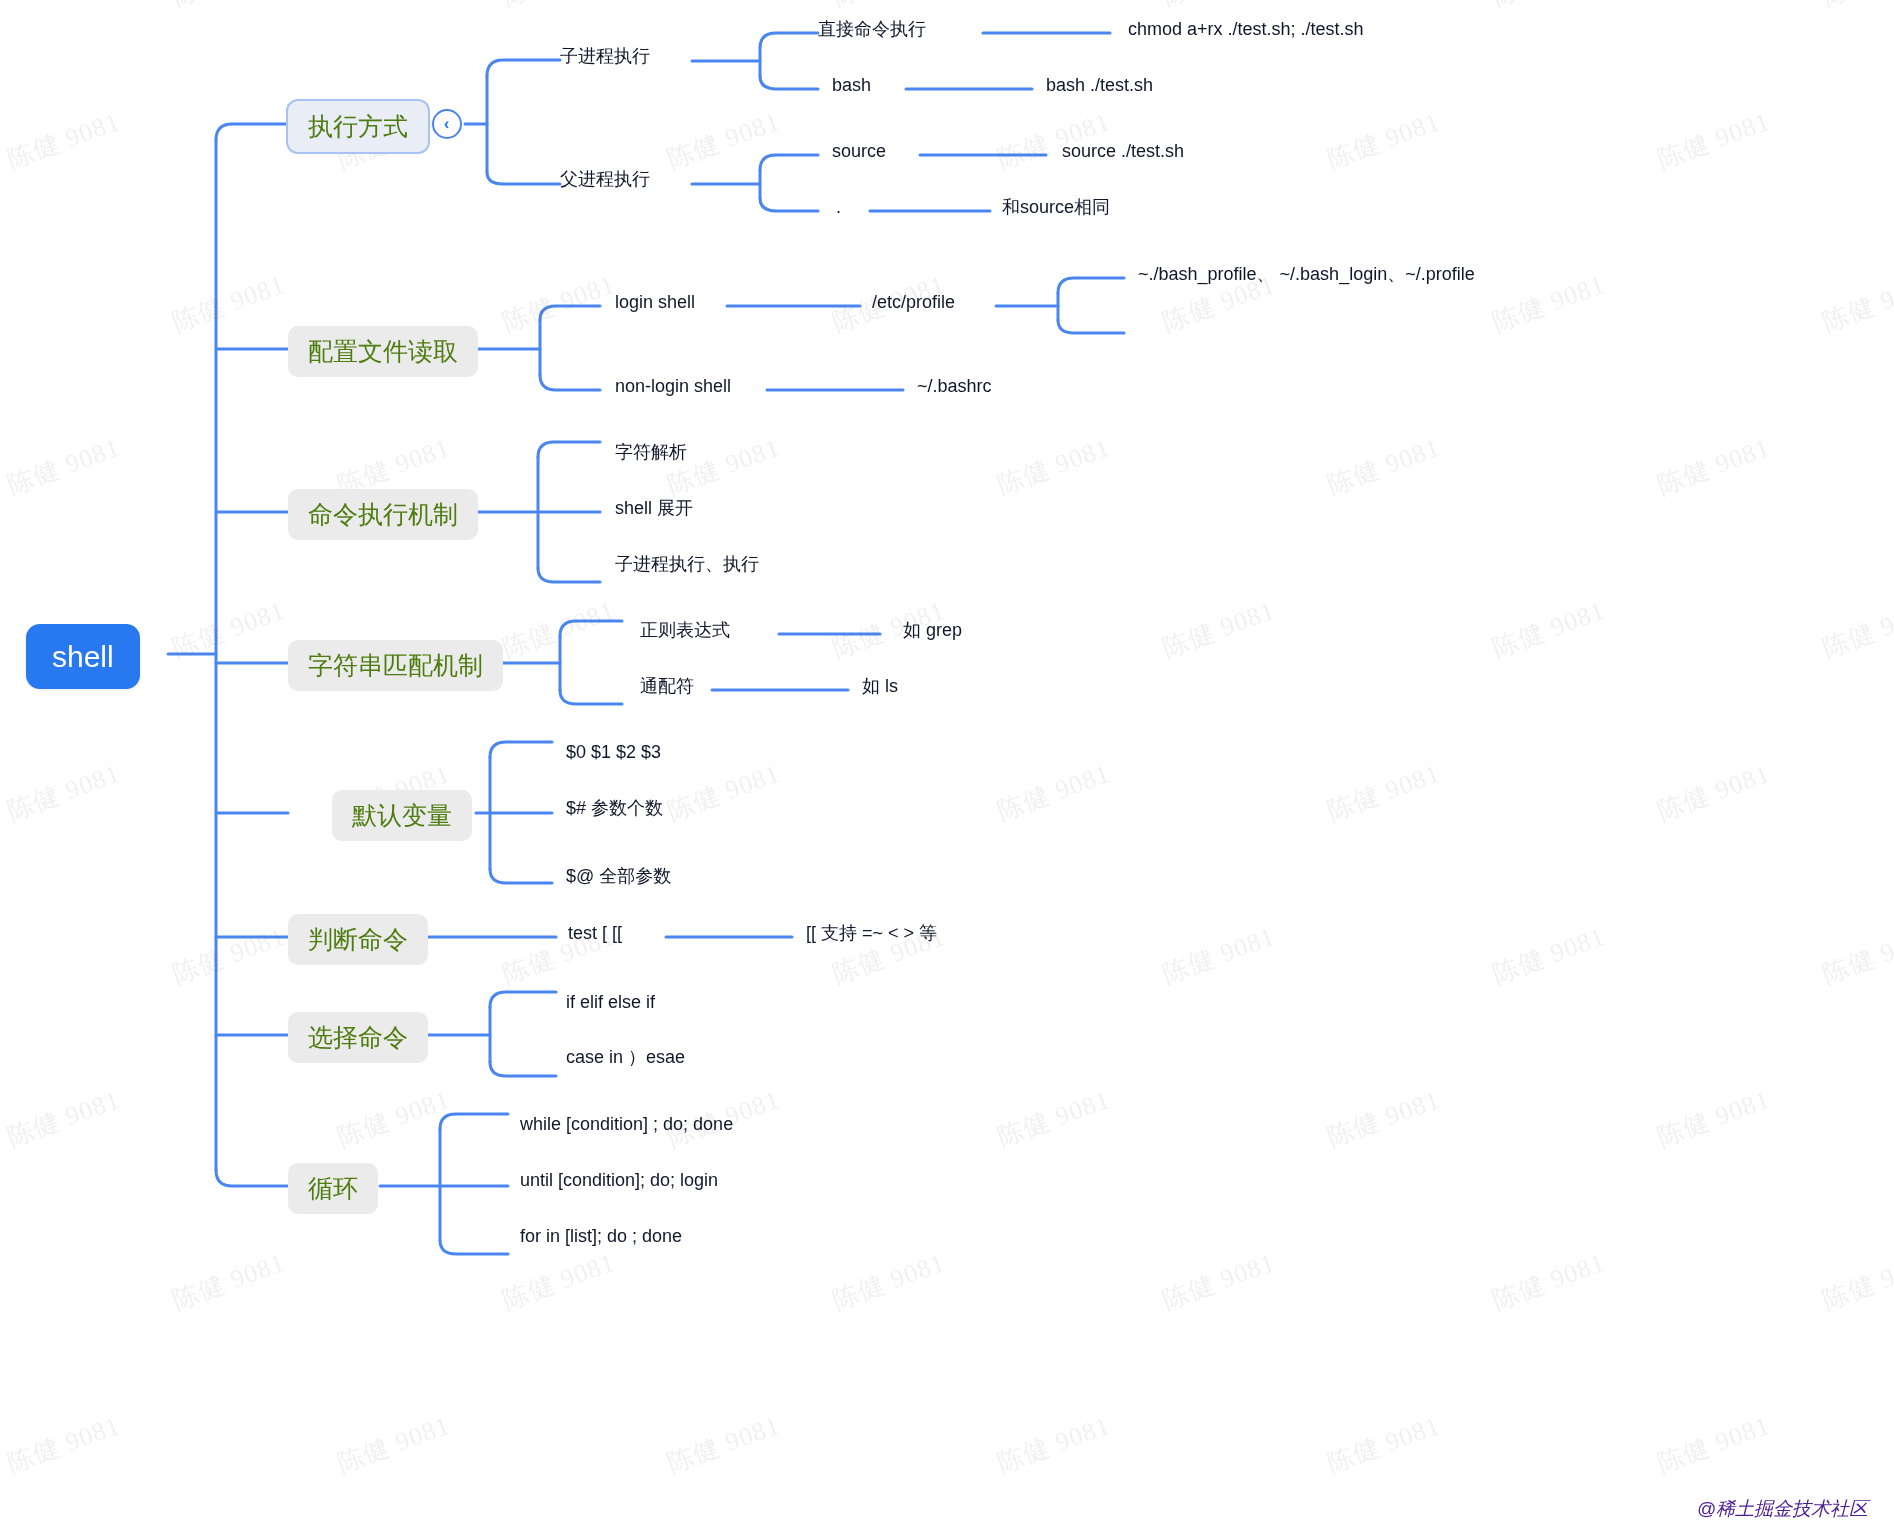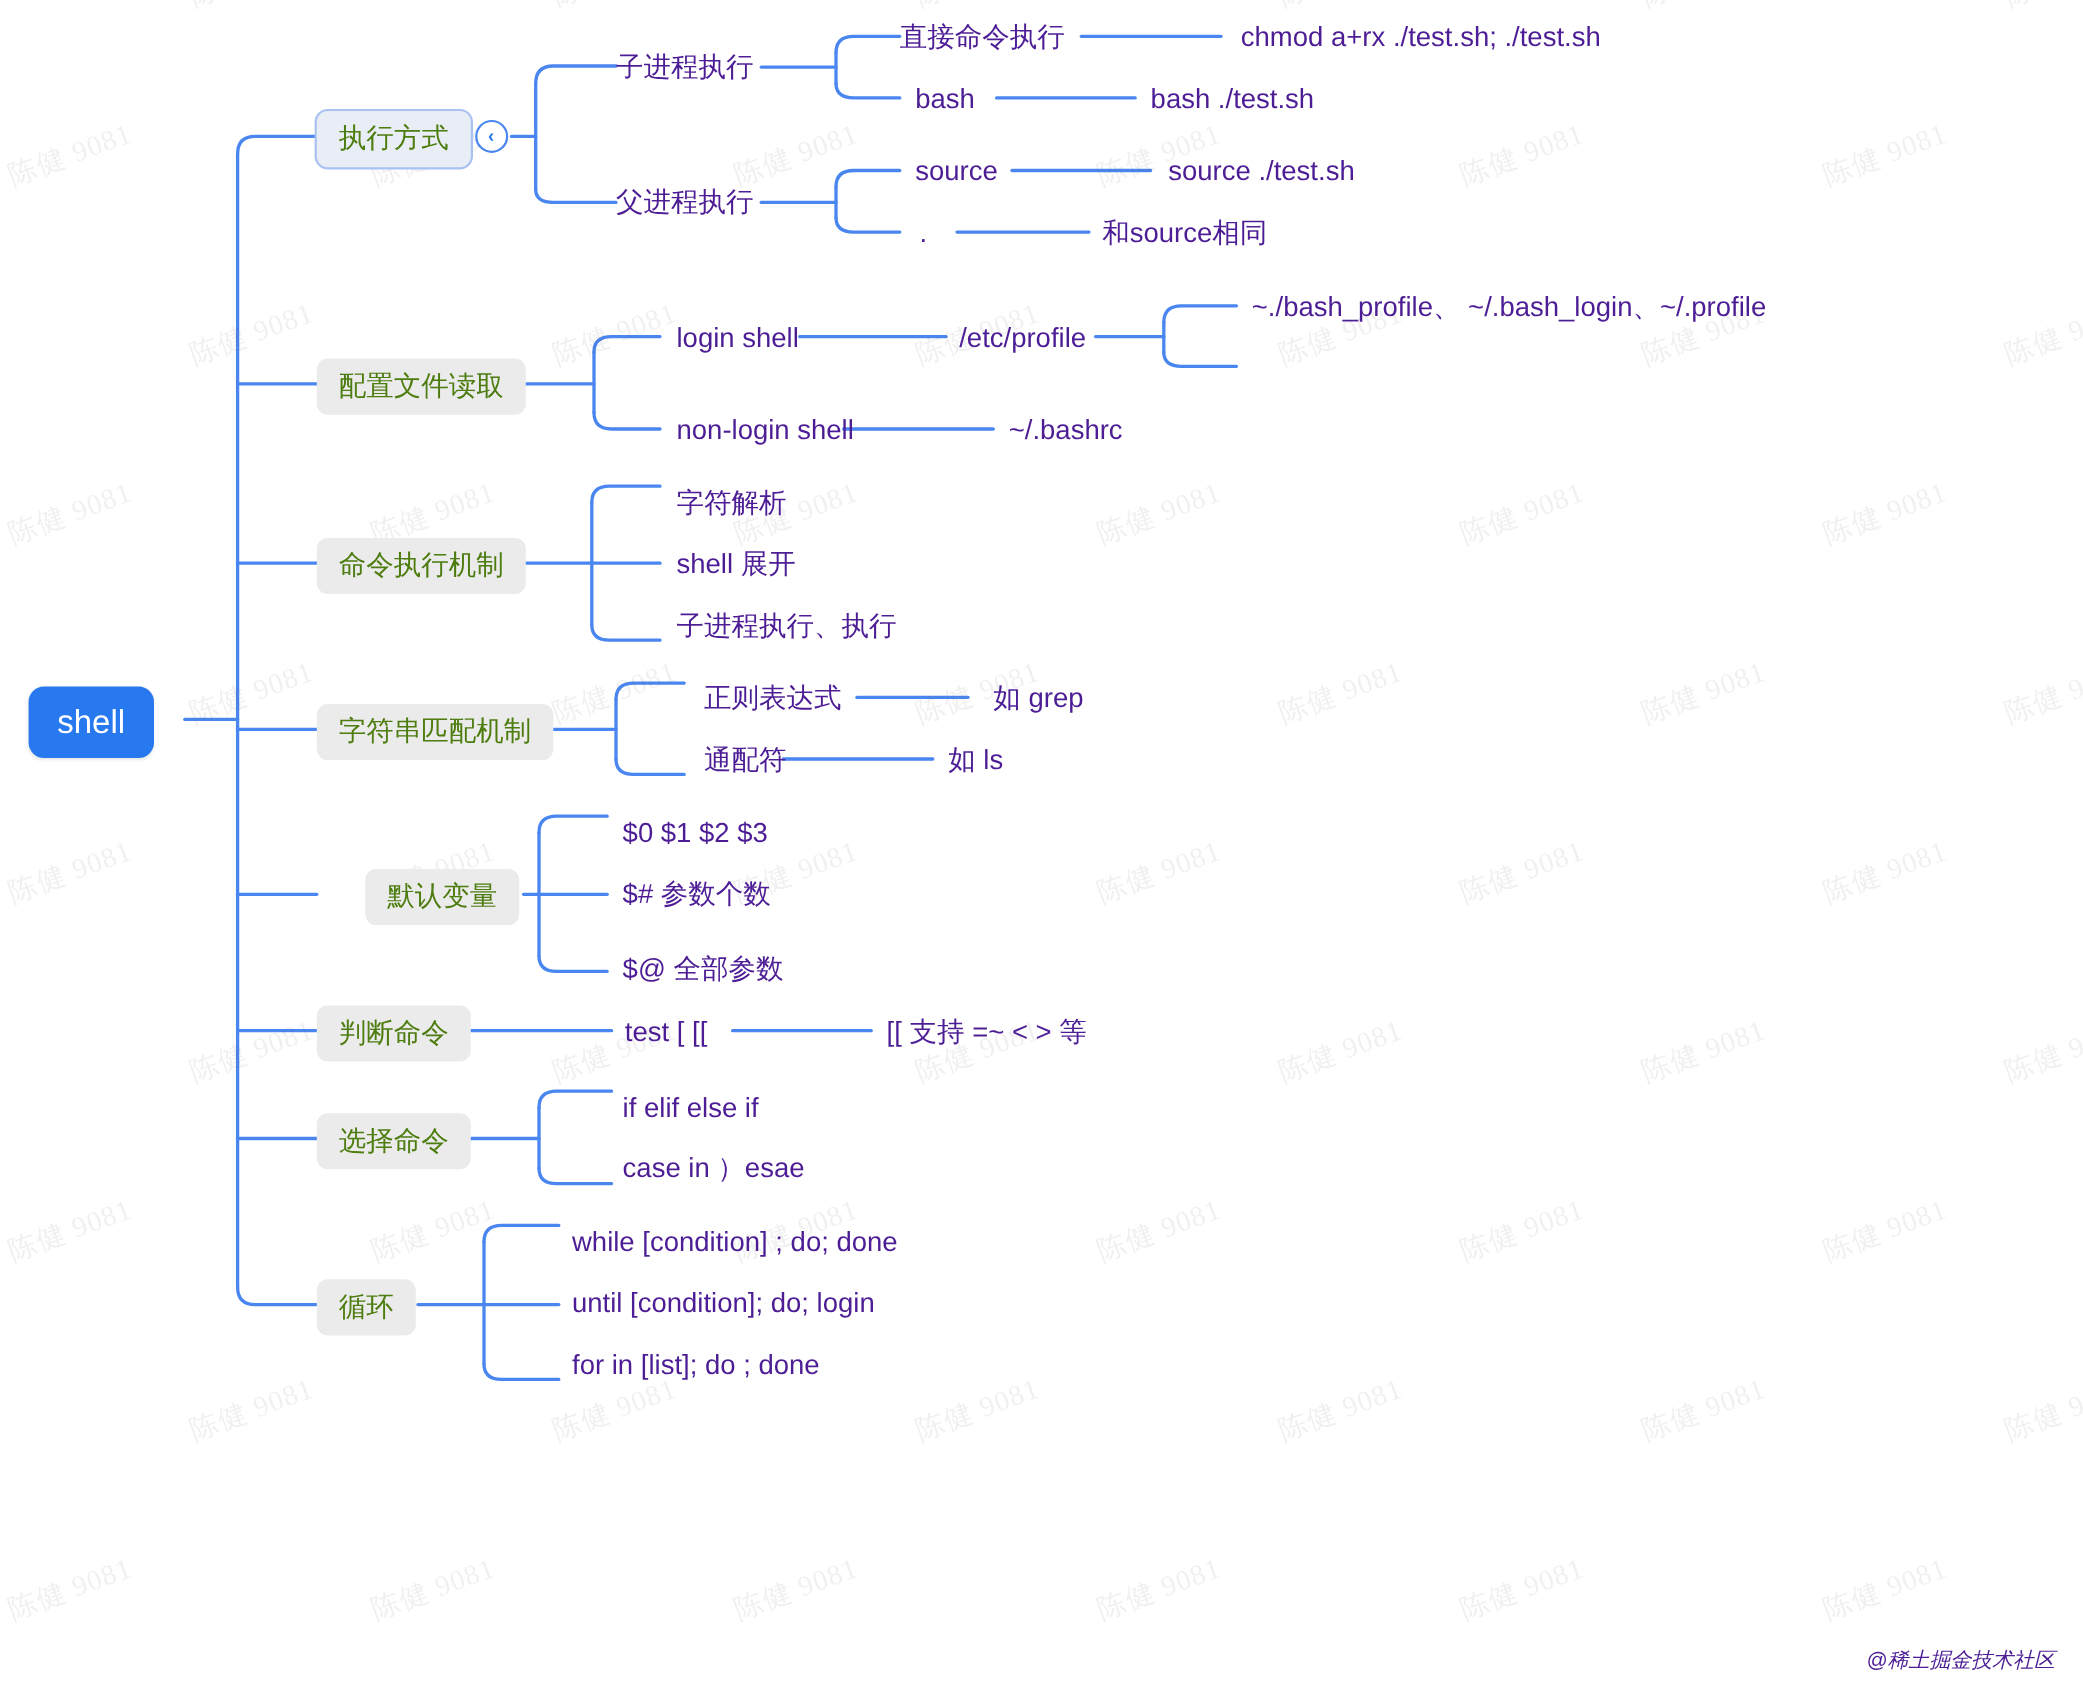--- a/index.html
+++ b/index.html
@@ -25,21 +25,21 @@
     box-shadow:0 1px 3px rgba(0,0,0,.10);
   }
   .branch-node{
     background:#ebebeb;color:#4d7c0f;border-radius:10px;
     font-size:25px;padding:11px 20px;line-height:1.15;
   }
   .branch-node.selected{
     background:#e9edf5;box-shadow:0 0 0 2px #a9c2f2;
   }
   .leaf-node{
-    color:#4c1d95;font-size:25px;line-height:1.2;background:transparent;
+    color:#0f172a;font-size:18px;line-height:1.2;background:transparent;
   }
 
   
   .collapse-toggle{
     position:absolute;z-index:4;width:30px;height:30px;border-radius:50%;
     background:#fff;border:2px solid #4a86ef;
     display:flex;align-items:center;justify-content:center;
     color:#2878f0;font-size:17px;line-height:1;
     box-sizing:border-box;
   }

